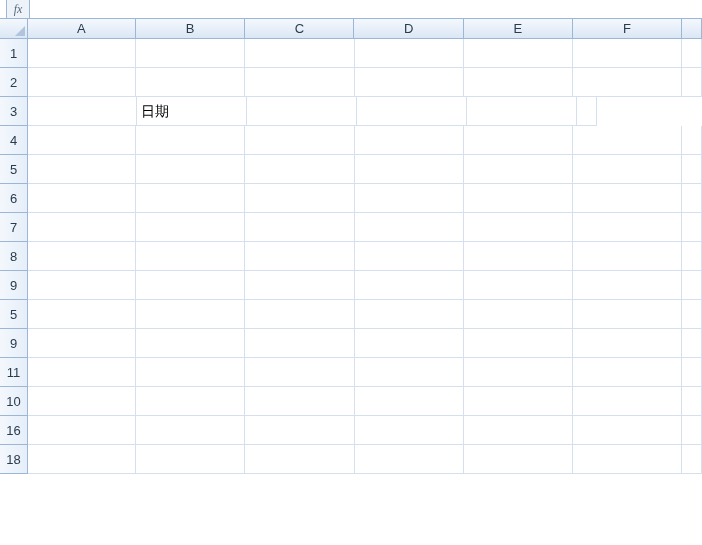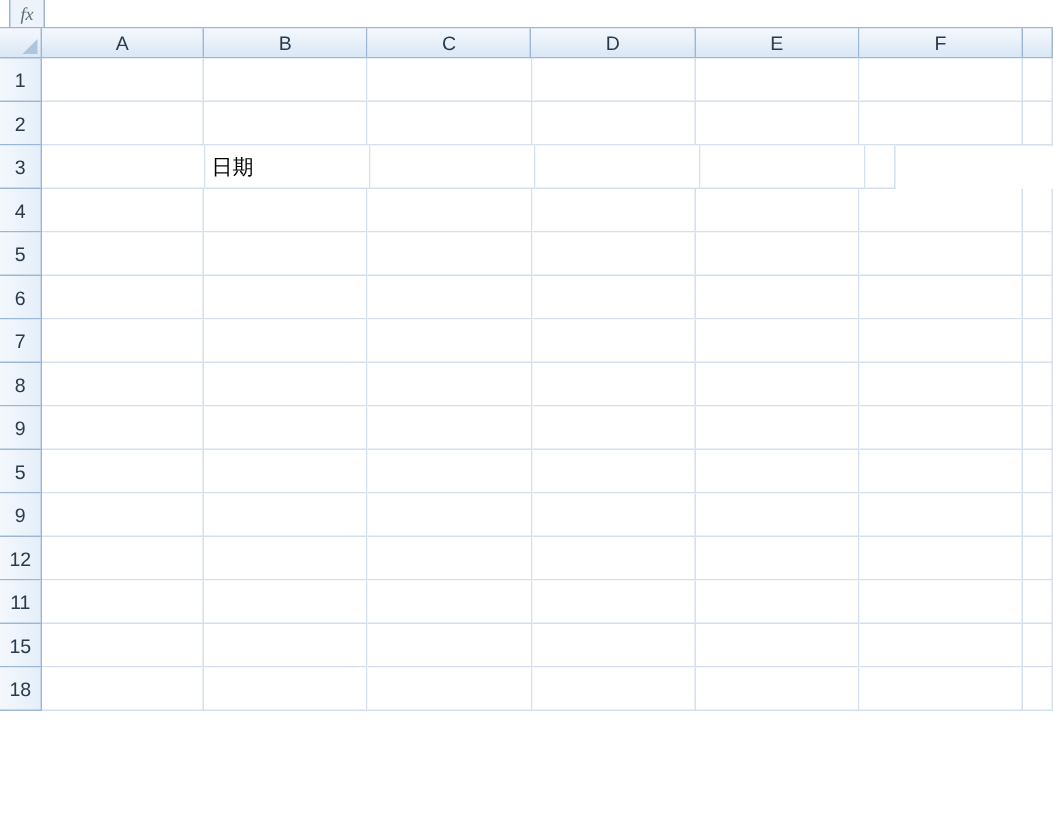--- a/index.html
+++ b/index.html
@@ -244,41 +244,41 @@
     <div class="row-header">9</div>
     <div class="cell cell-A"></div>
     <div class="cell cell-B"></div>
     <div class="cell cell-C"></div>
     <div class="cell cell-D"></div>
     <div class="cell cell-E"></div>
     <div class="cell cell-F"></div>
     <div class="cell cell-G"></div>
   </div>
   <div class="data-row">
-    <div class="row-header">12</div>
-    <div class="cell cell-A"></div>
-    <div class="cell cell-B"></div>
-    <div class="cell cell-C"></div>
-    <div class="cell cell-D"></div>
-    <div class="cell cell-E"></div>
-    <div class="cell cell-F"></div>
-    <div class="cell cell-G"></div>
-  </div>
-  <div class="data-row">
     <div class="row-header">11</div>
     <div class="cell cell-A"></div>
     <div class="cell cell-B"></div>
     <div class="cell cell-C"></div>
     <div class="cell cell-D"></div>
     <div class="cell cell-E"></div>
     <div class="cell cell-F"></div>
     <div class="cell cell-G"></div>
   </div>
   <div class="data-row">
-    <div class="row-header">15</div>
+    <div class="row-header">10</div>
+    <div class="cell cell-A"></div>
+    <div class="cell cell-B"></div>
+    <div class="cell cell-C"></div>
+    <div class="cell cell-D"></div>
+    <div class="cell cell-E"></div>
+    <div class="cell cell-F"></div>
+    <div class="cell cell-G"></div>
+  </div>
+  <div class="data-row">
+    <div class="row-header">16</div>
     <div class="cell cell-A"></div>
     <div class="cell cell-B"></div>
     <div class="cell cell-C"></div>
     <div class="cell cell-D"></div>
     <div class="cell cell-E"></div>
     <div class="cell cell-F"></div>
     <div class="cell cell-G"></div>
   </div>
   <div class="data-row">
     <div class="row-header">18</div>

